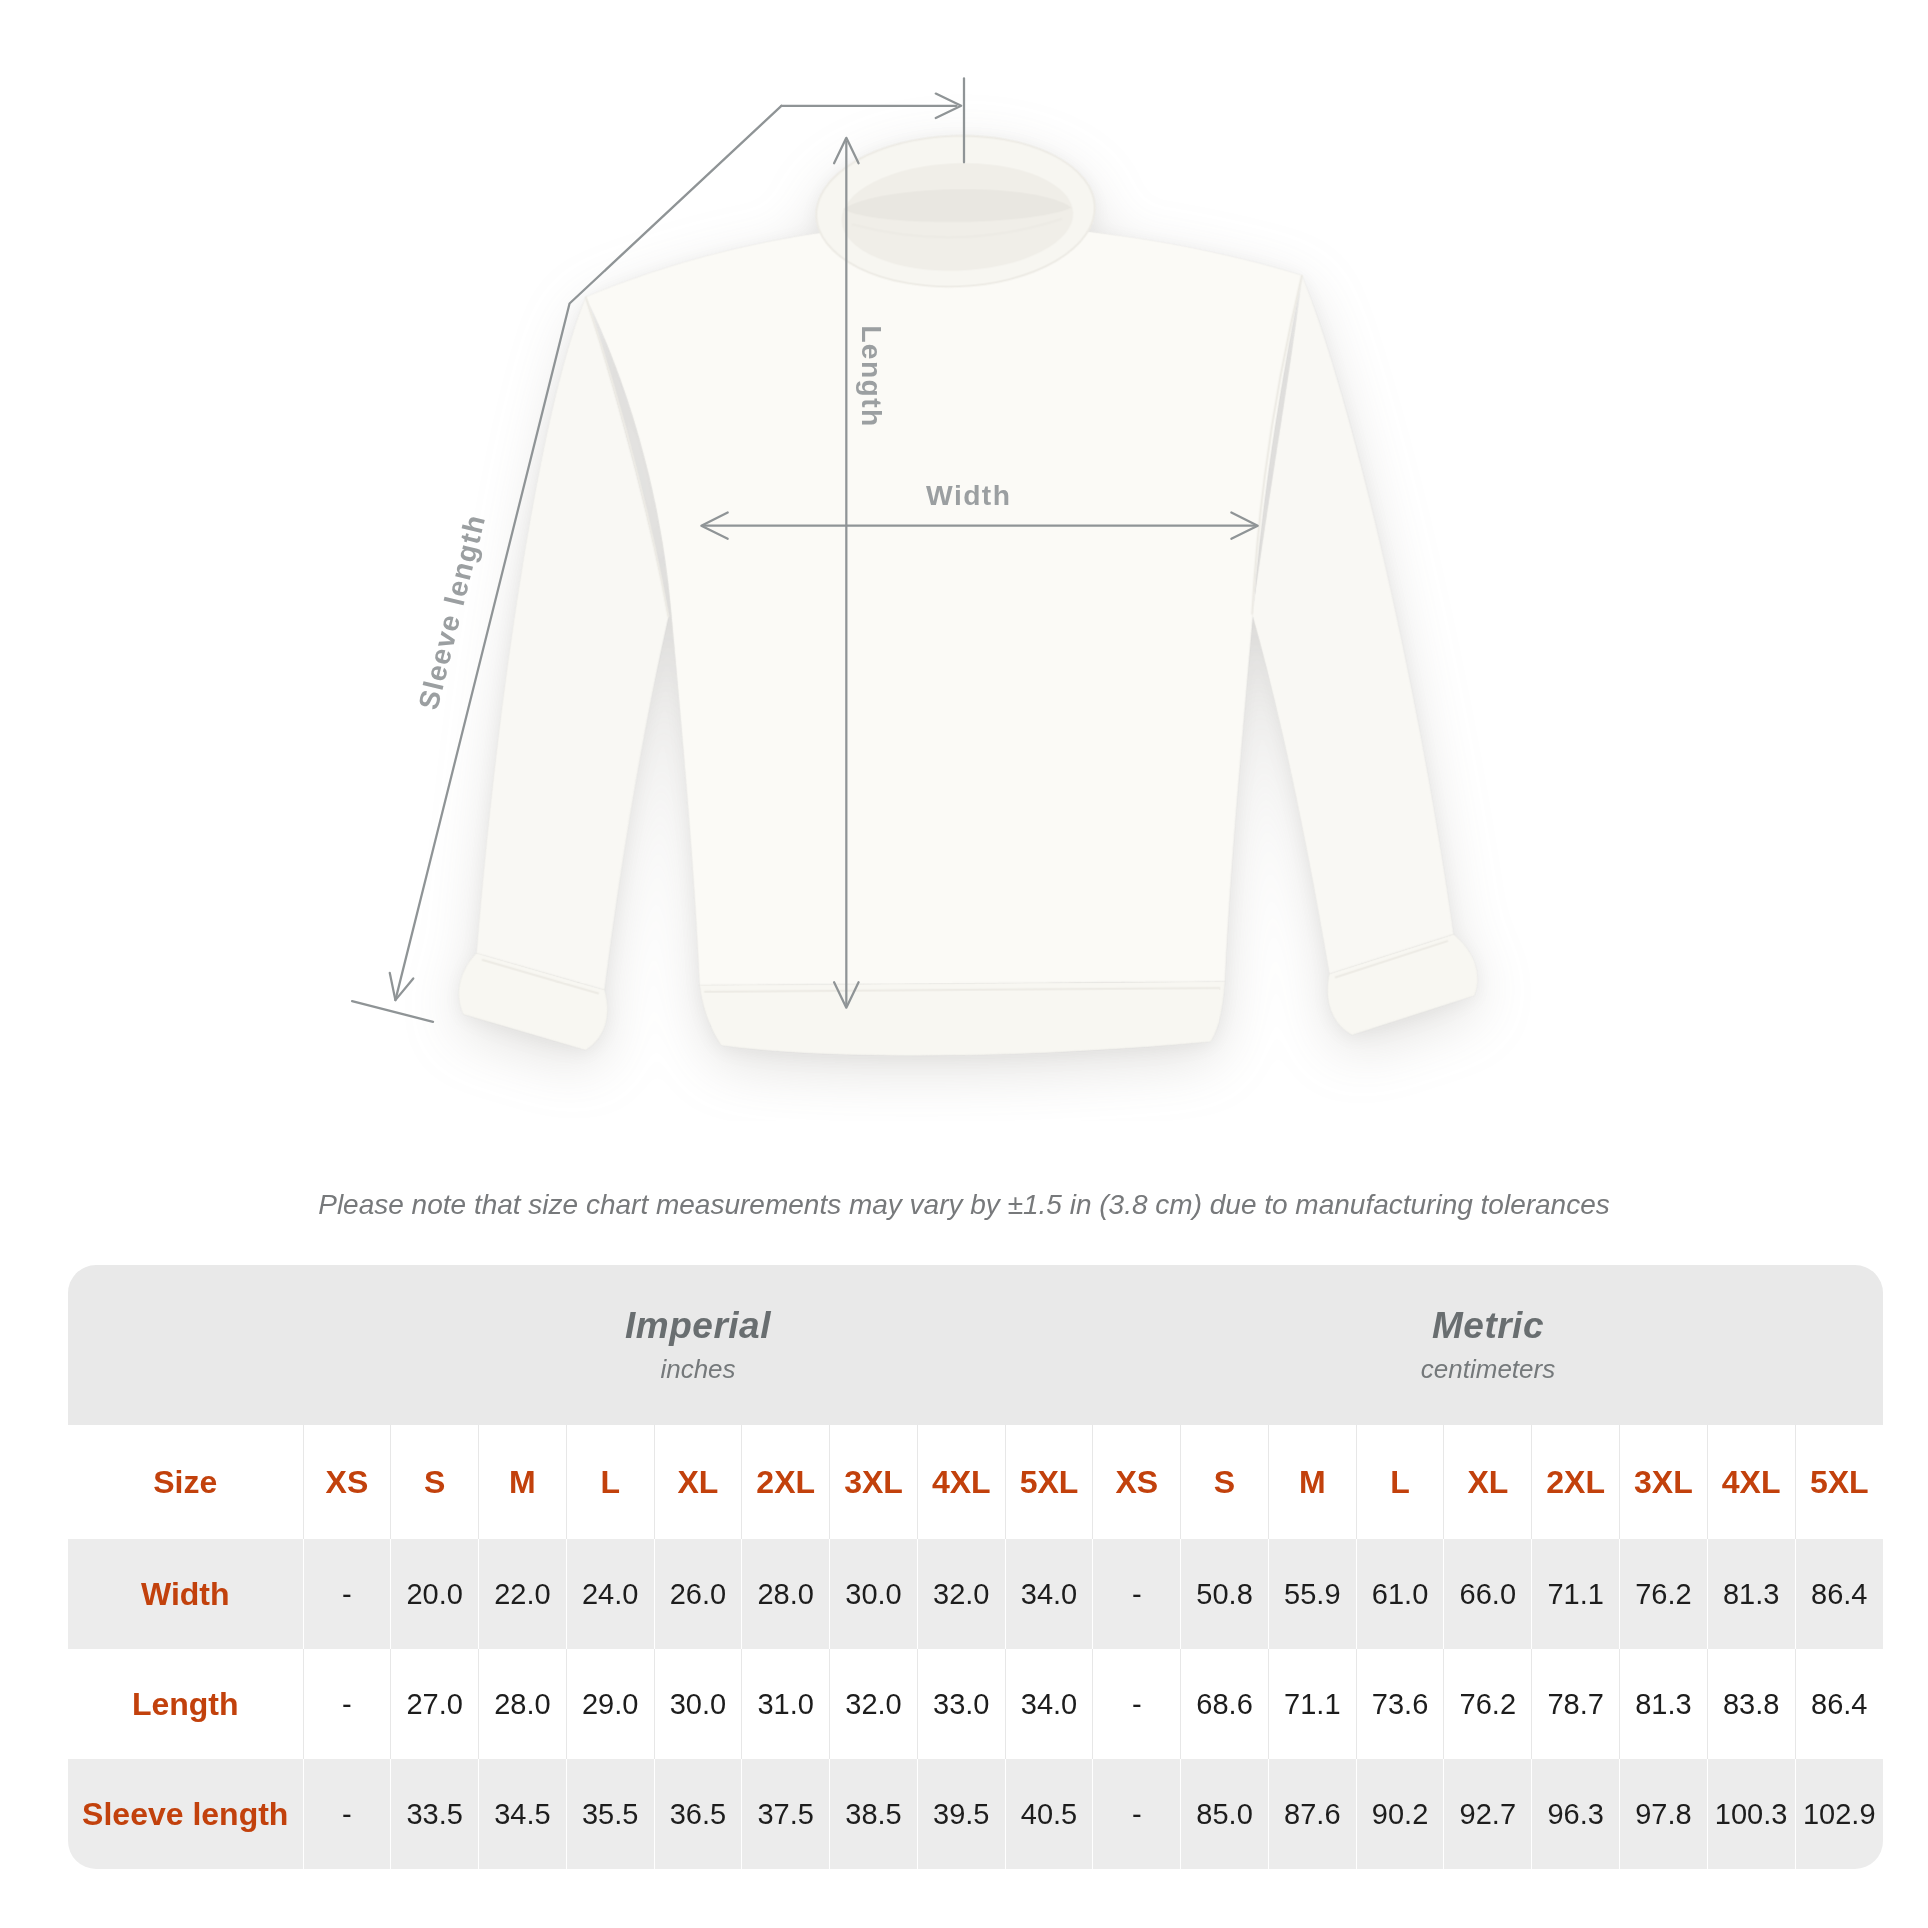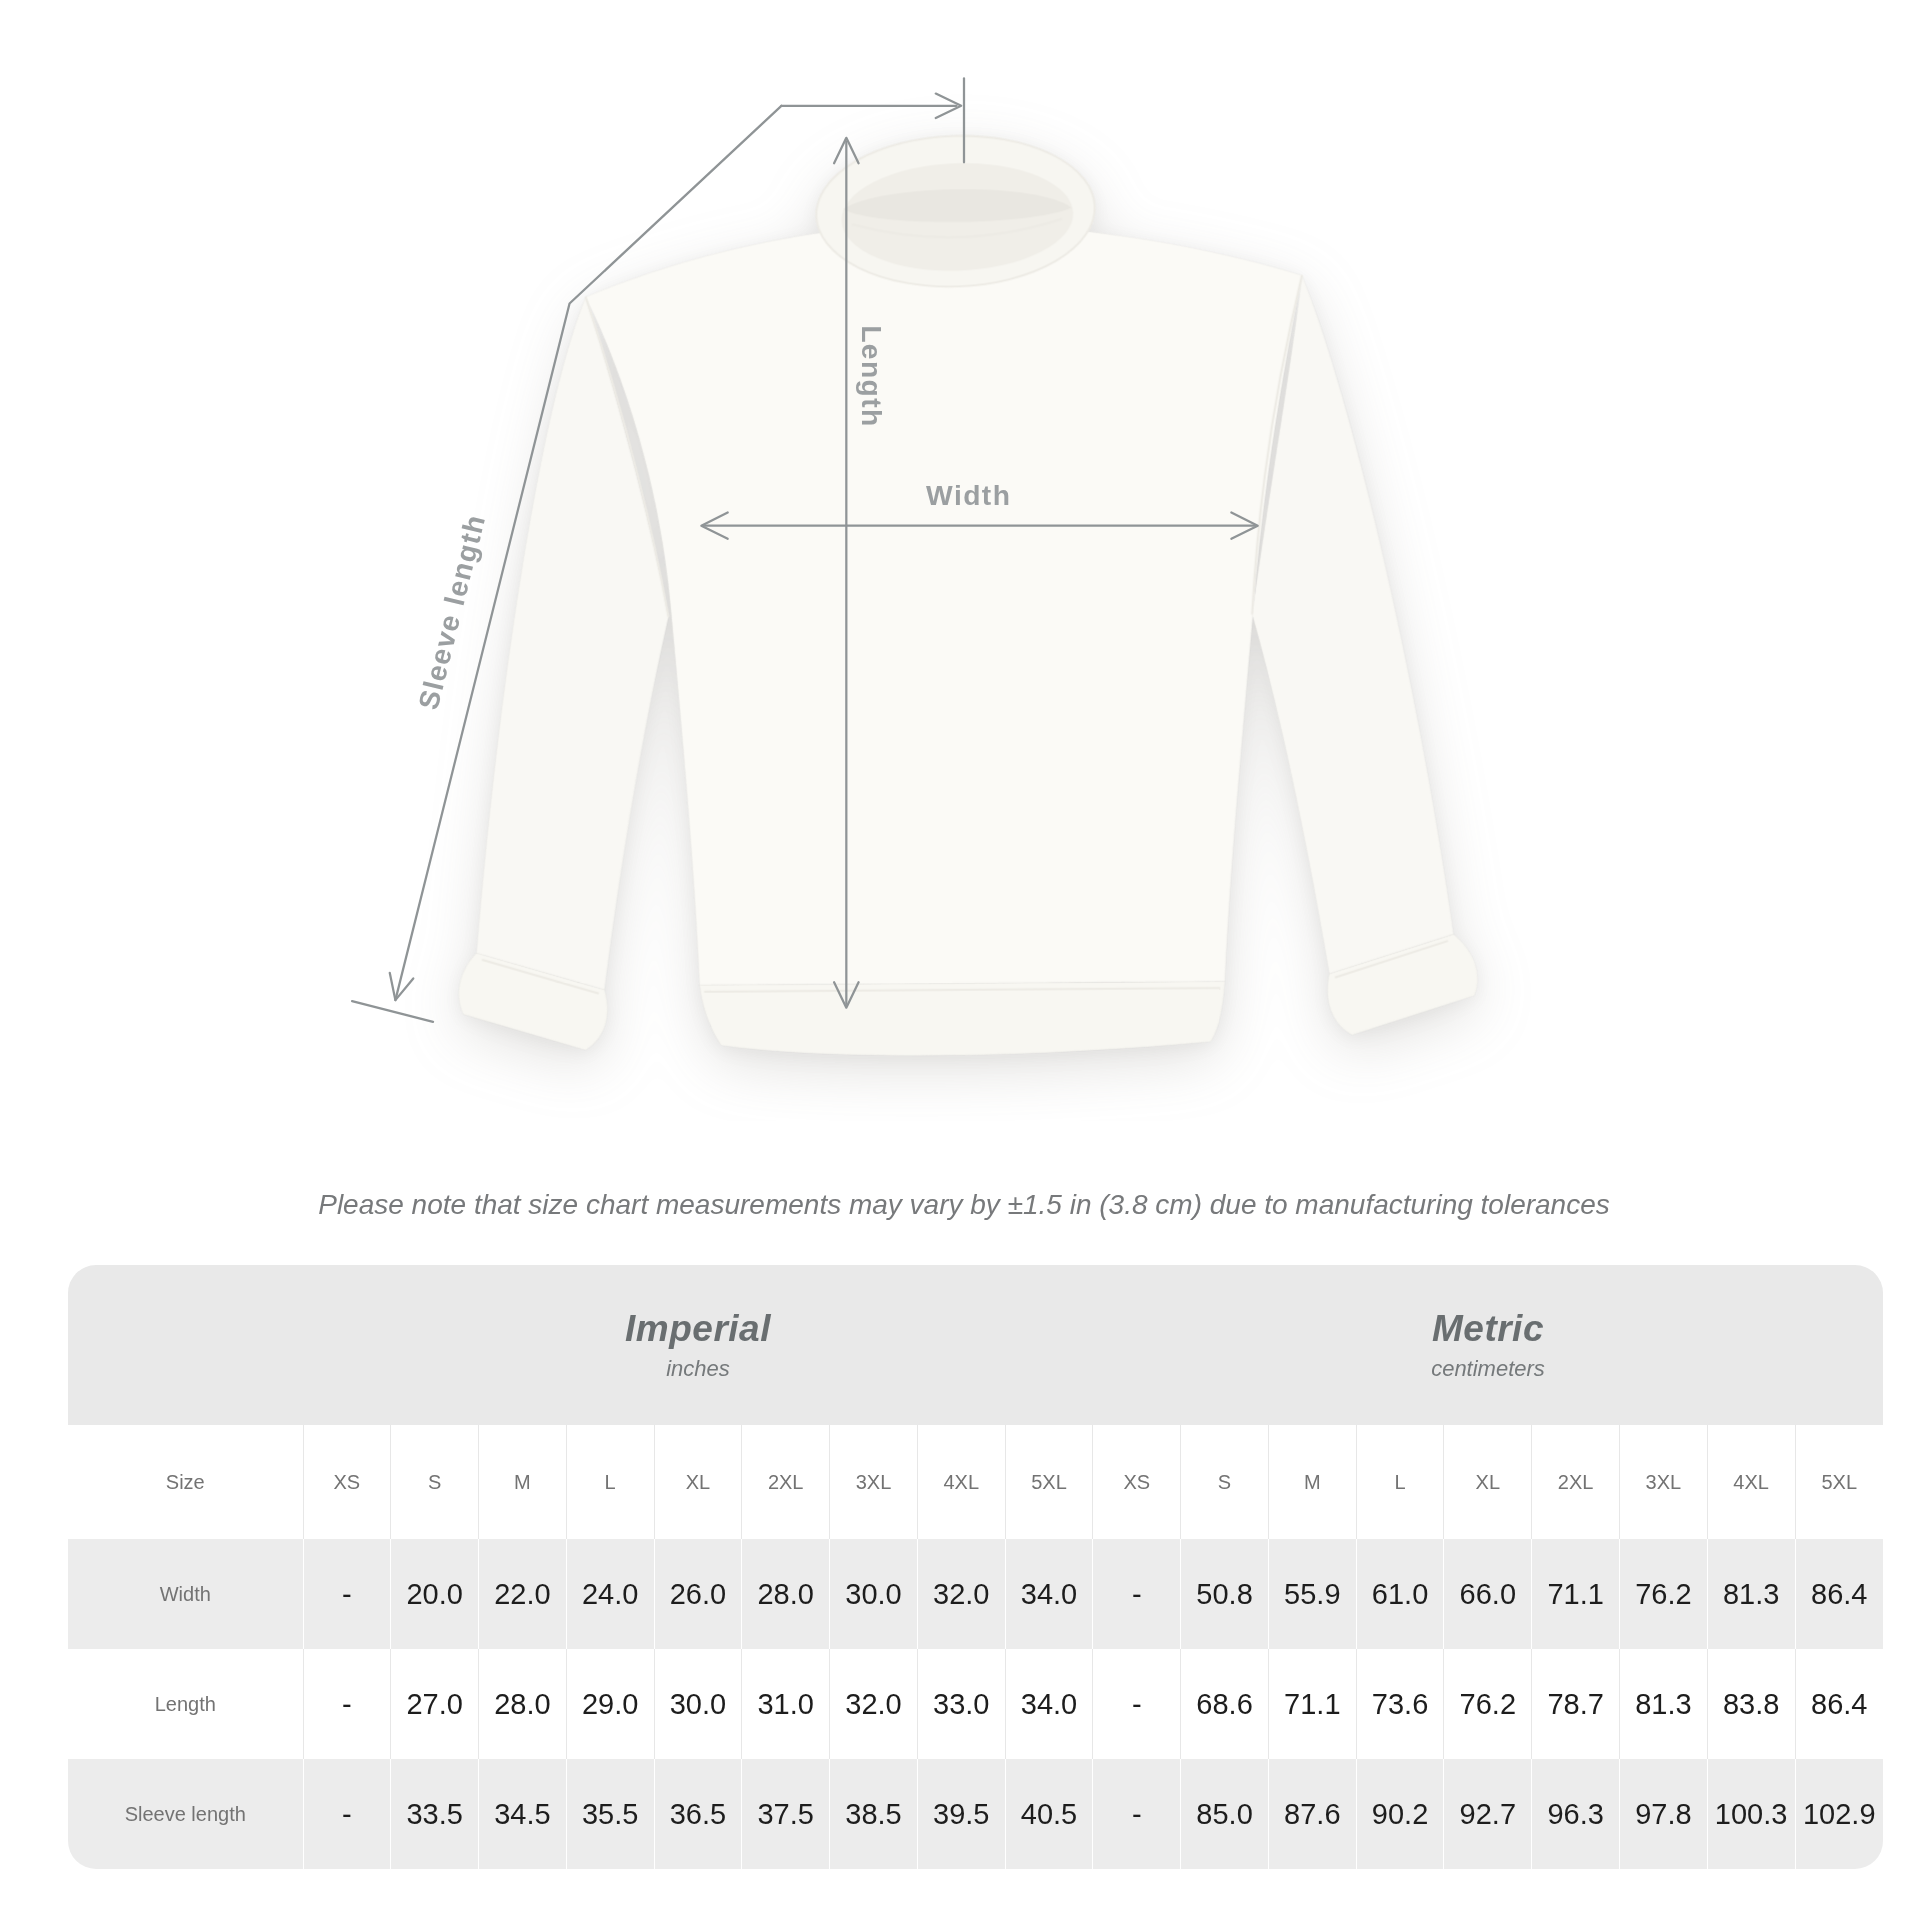--- a/index.html
+++ b/index.html
@@ -20,29 +20,29 @@
   .page-subtitle{position:absolute;left:0;top:1187px;width:100%;text-align:center;
               font-size:28px;font-style:italic;color:#77797b;line-height:1.25;}
 
   
   .table-card{position:absolute;left:68px;top:1265px;width:1815px;height:604px;border-radius:28px;
               overflow:hidden;background:#ffffff;}
   .band{display:flex;height:160px;background:#e9e9e9;}
   .band-spacer{width:235px;}
   .band-group{width:790px;display:flex;flex-direction:column;justify-content:center;align-items:center;gap:6.6px;}
   .band-name{font-size:37px;font-weight:bold;font-style:italic;color:#696e70;letter-spacing:0.5px;}
-  .band-unit{font-size:22px;font-style:italic;color:#75797b;}
+  .band-unit{font-size:26px;font-style:italic;color:#75797b;}
   table.size-table{width:100%;border-collapse:collapse;table-layout:fixed;}
   table.size-table td{text-align:center;vertical-align:middle;padding:0;}
   col.c-size{width:235px;}
   tr.row-sizes{height:114px;background:#ffffff;}
   tr.row-data{height:110px;}
   tr.bg-gray{background:#ececec;}
   tr.bg-white{background:#ffffff;}
-  .hdr{font-size:20px;font-weight:normal;color:#737373;}
+  .hdr{font-size:32px;font-weight:bold;color:#c2410c;}
   .val{font-size:29px;color:#1d1d1d;}
   tr.bg-white td + td{border-left:1.9px solid #e7e7e7;}
   tr.bg-gray td + td{border-left:1.9px solid #ffffff;}
 </style>
 </head>
 <body>
 
 <div class="canvas">
 
   <svg class="diagram-svg" width="1928" height="1121" viewBox="0 0 2048 1190">

